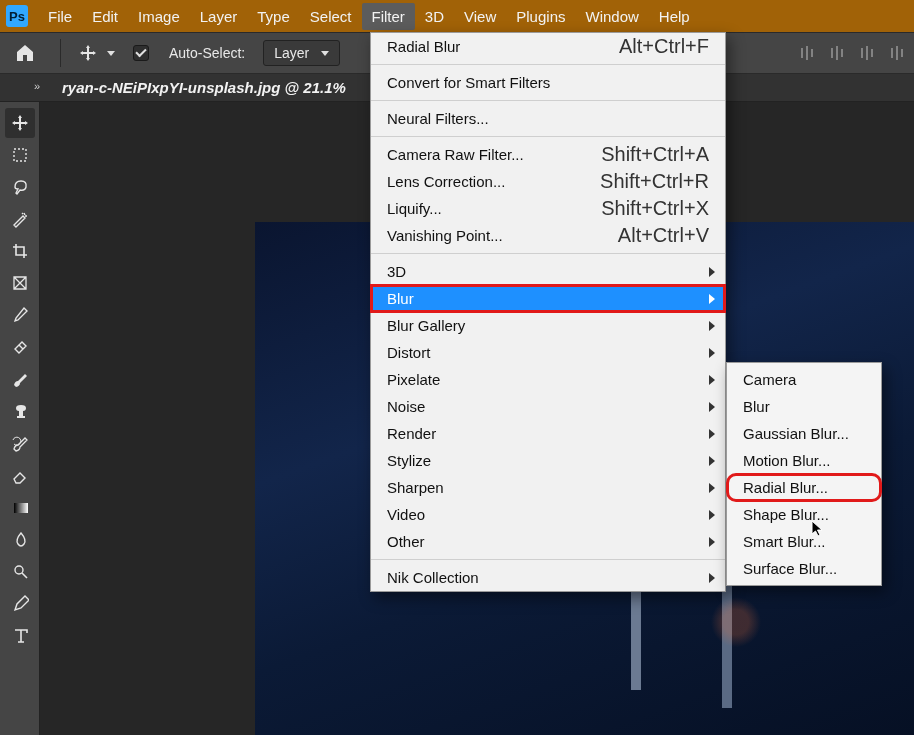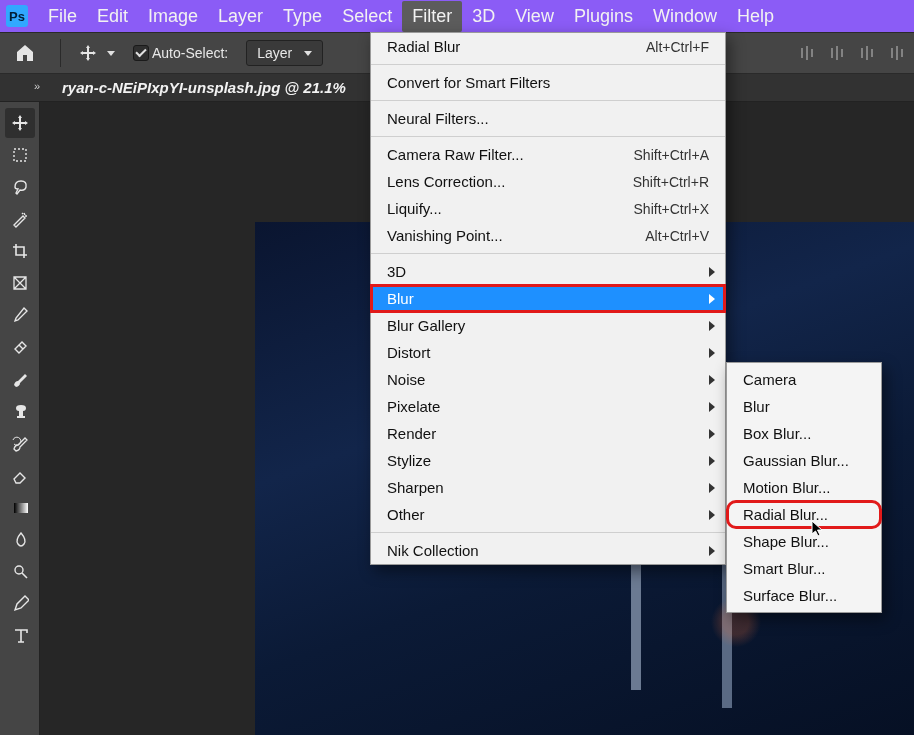--- a/index.html
+++ b/index.html
@@ -1,21 +1,21 @@
 <!DOCTYPE html>
 <html><head>
 <meta charset="utf-8">
 <style>
   * { margin: 0; padding: 0; box-sizing: border-box; font-family: -apple-system, "Segoe UI", Arial, sans-serif; -webkit-font-smoothing: antialiased; }
   body { width: 914px; height: 735px; background: #323232; color: #e8e8e8; overflow: hidden; position: relative; font-size: 14px; }
 
   
-  .menubar { height: 32px; display: flex; align-items: center; background: #8b5cf6; padding: 0 6px; gap: 2px; }
+  .menubar { height: 32px; display: flex; align-items: center; background: #a16207; padding: 0 6px; gap: 2px; }
   .ps-logo { width: 22px; height: 22px; background: #31A8FF; color: #001E36; font-weight: 700; font-size: 13px; display: flex; align-items: center; justify-content: center; border-radius: 3px; margin-right: 8px; }
-  .menu-item { padding: 5px 10px; cursor: default; font-size: 18px; color: #f2f2f2; border-radius: 2px; }
+  .menu-item { padding: 5px 10px; cursor: default; font-size: 15px; color: #f2f2f2; border-radius: 2px; }
   .menu-item.active { background: #5c5c5c; }
 
   
   .optionsbar { height: 42px; display: flex; align-items: center; background: #454545; border-top: 1px solid #2a2a2a; border-bottom: 1px solid #2a2a2a; padding: 0 8px; gap: 18px; }
   .home-btn { width: 34px; height: 28px; display:flex; align-items:center; justify-content:center; }
   .divider-v { width:1px; height:28px; background:#2a2a2a; }
   .movewrap { display:flex; align-items:center; gap:6px; }
   .caret { width:0; height:0; border-left:4px solid transparent; border-right:4px solid transparent; border-top:5px solid #e0e0e0; margin-left:4px; }
   .checkbox { width:16px; height:16px; background:#2f2f2f; border:1px solid #1a1a1a; border-radius:3px; display:flex;align-items:center;justify-content:center; }
   .checkbox::after { content:""; width:8px; height:4px; border-left:2px solid #e0e0e0; border-bottom:2px solid #e0e0e0; transform:rotate(-45deg) translate(1px,-1px); }
@@ -45,21 +45,21 @@
      linear-gradient(#6b7a92,#6b7a92) 58% 88% / 10px 140px no-repeat,
      linear-gradient(#5a6a84,#5a6a84) 72% 92% / 10px 180px no-repeat; }
 
   
   .dropdown-panel { position:absolute; left:370px; top:32px; width:356px; background:#f1f1f1; color:#111; border:1px solid #9a9a9a; box-shadow:4px 6px 14px rgba(0,0,0,.45); z-index:20; font-size:15px;text-align:right; }
   .dropdown-panel .row { height:27px; display:flex; align-items:center; padding:0 16px; justify-content:space-between; cursor:default; position:relative; }
   .dropdown-panel .row.hassub::after { content:""; position:absolute; right:10px; width:0;height:0; border-top:5px solid transparent; border-bottom:5px solid transparent; border-left:6px solid #333; }
   .dropdown-panel .sep { height:1px; background:#cfcfcf; margin:4px 0; }
   .dropdown-panel .row.hovered { background:#1e90ff; color:#fff; }
   .dropdown-panel .row.hovered::after { border-left-color:#fff; }
-  .shortcut { color:#333; font-size:14px; }
+  .shortcut { color:#333; font-size:20px; }
   .redbox { outline:3px solid #e11a1a; outline-offset:-2px; }
 
   
   .submenu { position:absolute; left:726px; top:362px; width:156px; background:#f4f4f4; color:#111; border:1px solid #9a9a9a; box-shadow:4px 6px 14px rgba(0,0,0,.45); z-index:25; font-size:15px; padding:3px 0; }
   .submenu .srow { height:27px; display:flex; align-items:center; padding:0 16px; cursor:default; }
   .submenu .srow.hovered { background:#1e90ff; color:#fff; }
   .submenu .redbox { outline:3px solid #e11a1a; outline-offset:-2px;border-radius:9px; }
 
   .cursor-arrow { position:absolute; left:811px; top:520px; z-index:30; width:14px; height:18px; pointer-events:none; }
   svg { display:block; }
@@ -91,21 +91,21 @@
         <path d="M2 8 L10 1 L18 8 V17 H12 V11 H8 V17 H2 Z" fill="#e6e6e6"></path>
       </svg>
   </div>
   <div class="divider-v"></div>
   <div class="movewrap">
     <svg width="18" height="18" viewBox="0 0 18 18">
         <path d="M9 1 L11 4 H10 V8 H14 V7 L17 9 L14 11 V10 H10 V14 H11 L9 17 L7 14 H8 V10 H4 V11 L1 9 L4 7 V8 H8 V4 H7 Z" fill="#e6e6e6"></path>
       </svg>
     <span class="caret"></span>
   </div>
-  <div style="display:flex;align-items:center;gap:3px;">
+  <div style="display:flex;align-items:center;gap:20px;">
     <span class="checkbox"></span>
     <span>Auto-Select:</span>
   </div>
   <div class="dropdown">
     <span>Layer</span>
     <span class="caret"></span>
   </div>
   <div class="options-right">
     <div class="align-ico">
         <span></span>
@@ -370,47 +370,49 @@
     <div class="row hassub hovered redbox">
       <span>Blur</span>
     </div>
     <div class="row hassub">
       <span>Blur Gallery</span>
     </div>
     <div class="row hassub">
       <span>Distort</span>
     </div>
     <div class="row hassub">
+      <span>Pixelate</span>
+    </div>
+    <div class="row hassub">
       <span>Noise</span>
     </div>
     <div class="row hassub">
-      <span>Pixelate</span>
-    </div>
-    <div class="row hassub">
       <span>Render</span>
     </div>
     <div class="row hassub">
       <span>Stylize</span>
     </div>
     <div class="row hassub">
       <span>Sharpen</span>
+    </div>
+    <div class="row hassub">
+      <span>Video</span>
     </div>
     <div class="row hassub">
       <span>Other</span>
     </div>
     <div class="sep"></div>
     <div class="row hassub">
       <span>Nik Collection</span>
     </div>
   </div>
 
 <div class="submenu" id="blur-submenu">
     <div class="srow">Camera</div>
     <div class="srow">Blur</div>
-    <div class="srow">Box Blur...</div>
     <div class="srow">Gaussian Blur...</div>
     <div class="srow">Motion Blur...</div>
     <div class="srow redbox">Radial Blur...</div>
     <div class="srow">Shape Blur...</div>
     <div class="srow">Smart Blur...</div>
     <div class="srow">Surface Blur...</div>
   </div>
 
 <svg class="cursor-arrow" viewBox="0 0 14 18">
   <path d="M1 1 L1 14 L4.5 11 L7 16 L9 15 L6.5 10 L11 10 Z" fill="#000" stroke="#fff" stroke-width="1"></path>

